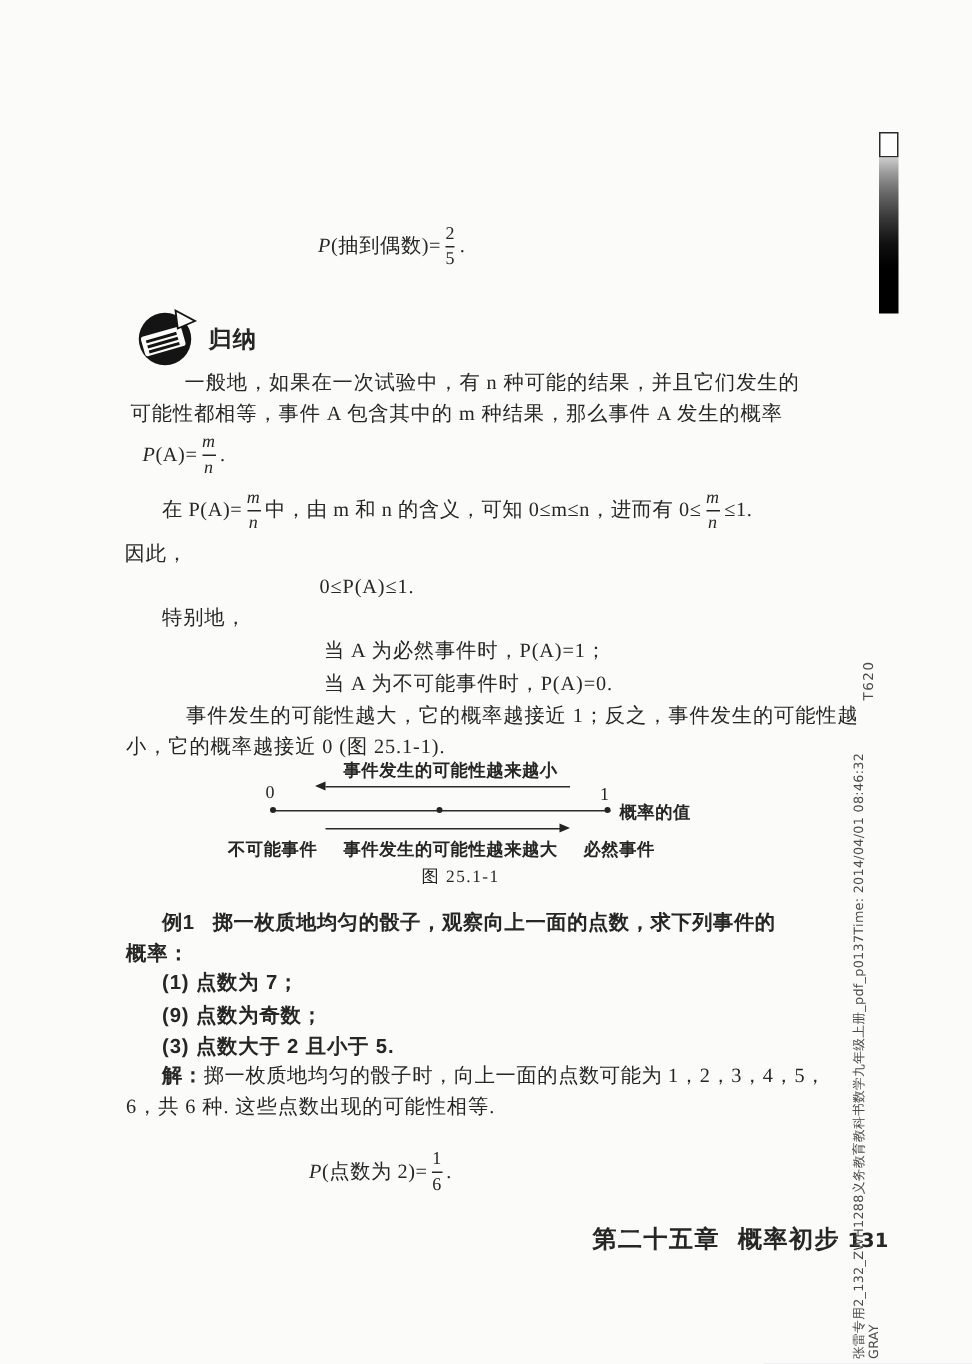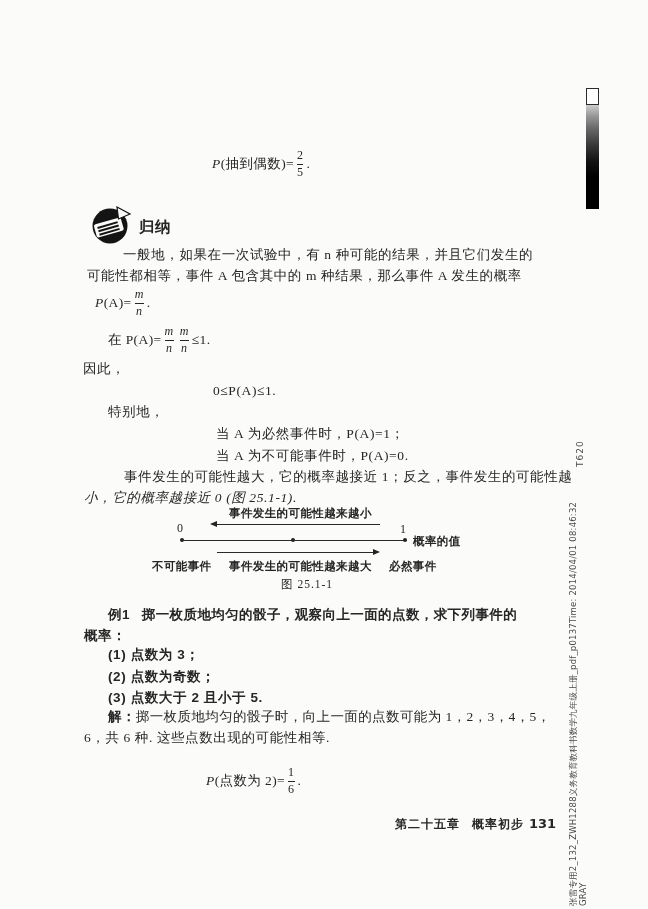--- a/index.html
+++ b/index.html
@@ -28,21 +28,21 @@
           border-bottom:3.5px solid transparent; border-right:7px solid #232323; }
   .ah-r { position:absolute; width:0; height:0; border-top:3.5px solid transparent;
           border-bottom:3.5px solid transparent; border-left:7px solid #232323; }
   .vtext { position:absolute; transform:rotate(-90deg); transform-origin:0 0;
            font-family:"DejaVu Sans",sans-serif; color:#4a4a4a; white-space:nowrap; }
   .graybar { position:absolute; left:586px; top:88px; width:13px; }
   .graybar .white-box { width:11px; height:15px; background:#fdfdfd; border:1px solid #2b2b2b; }
   .graybar .grad { width:13px; height:104px;
     background:linear-gradient(to bottom,#cdcdcd 0%,#9a9a9a 10%,#6a6a6a 22%,#3a3a3a 38%,#111 55%,#000 70%,#000 100%); }
   .footer-row { position:absolute; left:395px; top:816px; display:flex; align-items:baseline; }
-  .footer-row .ch { font-family:"Liberation Sans","DejaVu Sans",sans-serif; font-weight:700; font-size:12px; letter-spacing:1px; }
+  .footer-row .ch { font-family:"Liberation Sans","DejaVu Sans",sans-serif; font-weight:700; font-size:16px; letter-spacing:1px; }
   .footer-row .pg { font-family:"DejaVu Sans",sans-serif; font-weight:700; font-size:13px; margin-left:5px; }
   .gap { display:inline-block; width:12px; }
 </style>
 </head>
 <body>
 
 <div class="page">
 
   <div class="frow" style="left:212px; top:147px; height:34px;">
     <span class="var">P</span>
@@ -80,34 +80,35 @@
     <span>.</span>
   </div>
 
   <div class="frow" style="left:108px; top:324px; height:32px;">
     <span>在 P(A)=</span>
     <span class="frac">
       <span>m</span>
       <span class="bar"></span>
       <span>n</span>
     </span>
+    <span>中，由 m 和 n 的含义，可知 0≤m≤n，进而有 0≤</span>
     <span class="frac">
       <span>m</span>
       <span class="bar"></span>
       <span>n</span>
     </span>
     <span>≤1.</span>
   </div>
   <div class="line" style="left:83px; top:360px;">因此，</div>
   <div class="line" style="left:213px; top:382px;">0≤P(A)≤1.</div>
   <div class="line" style="left:108px; top:403px;">特别地，</div>
   <div class="line" style="left:216px; top:425px;">当 A 为必然事件时，P(A)=1；</div>
   <div class="line" style="left:216px; top:447px;">当 A 为不可能事件时，P(A)=0.</div>
   <div class="line" style="left:108px; top:468px;margin-left:16px;">事件发生的可能性越大，它的概率越接近 1；反之，事件发生的可能性越</div>
-  <div class="line" style="left:84px; top:489px;font-style:italic;">小，它的概率越接近 0 (图 25.1-1).</div>
+  <div class="line" style="left:84px; top:489px;">小，它的概率越接近 0 (图 25.1-1).</div>
 
   <div>
     <div class="fig-label" style="left:229px; top:506px;">事件发生的可能性越来越小</div>
     <div class="hline" style="left:217px; top:524px; width:163px;"></div>
     <div class="ah-l" style="left:210px; top:521px;"></div>
 
     <div class="fig-serif" style="left:177px; top:521px; font-size:12px;">0</div>
     <div class="fig-serif" style="left:400px; top:522px; font-size:12px;">1</div>
     <div class="hline" style="left:182px; top:540px; width:225px;"></div>
     <div class="dot" style="left:180px; top:538px;"></div>
@@ -123,22 +124,22 @@
     <div class="fig-label" style="left:389px; top:559px;">必然事件</div>
     <div class="fig-serif" style="left:281px; top:577px; letter-spacing:1px;">图 25.1-1</div>
   </div>
 
   <div class="frow bsans" style="left:108px; top:606px; font-size:13.5px;">
     <span>例1</span>
     <span class="gap"></span>
     <span>掷一枚质地均匀的骰子，观察向上一面的点数，求下列事件的</span>
   </div>
   <div class="line bsans" style="left:84px; top:627px;">概率：</div>
-  <div class="line bsans" style="left:108px; top:646px;">(1) 点数为 3；</div>
-  <div class="line bsans" style="left:108px; top:668px;">(2) 点数为奇数；</div>
+  <div class="line bsans" style="left:108px; top:646px;">(1) 点数为 7；</div>
+  <div class="line bsans" style="left:108px; top:668px;">(9) 点数为奇数；</div>
   <div class="line bsans" style="left:108px; top:689px;">(3) 点数大于 2 且小于 5.</div>
 
   <div class="frow" style="left:108px; top:708px;">
     <span class="bsans">解：</span>
     <span>掷一枚质地均匀的骰子时，向上一面的点数可能为 1，2，3，4，5，</span>
   </div>
   <div class="line" style="left:84px; top:729px;">6，共 6 种. 这些点数出现的可能性相等.</div>
 
   <div class="frow" style="left:206px; top:764px; height:34px;">
     <span class="var">P</span>

